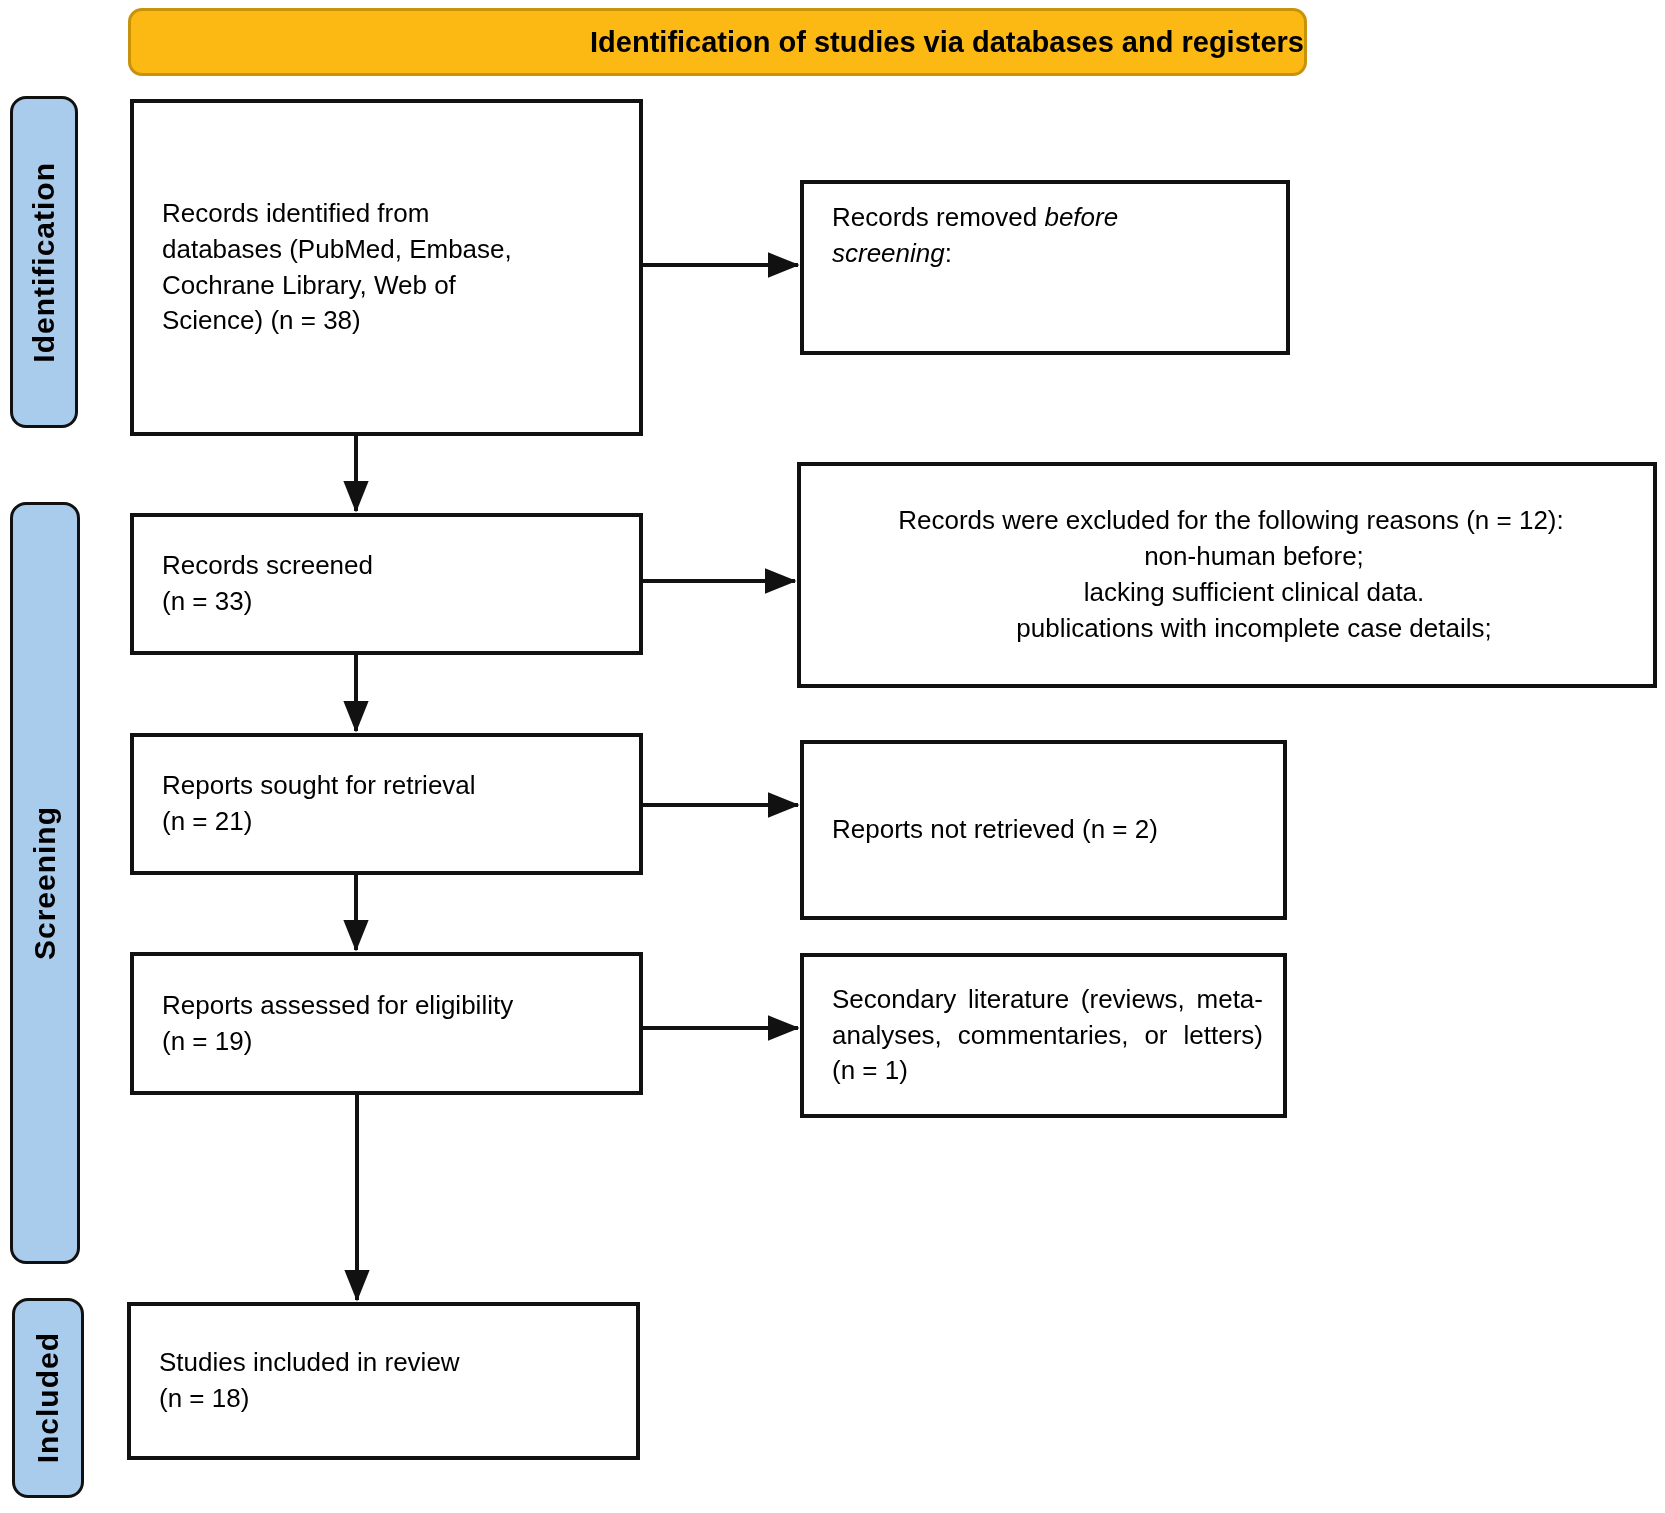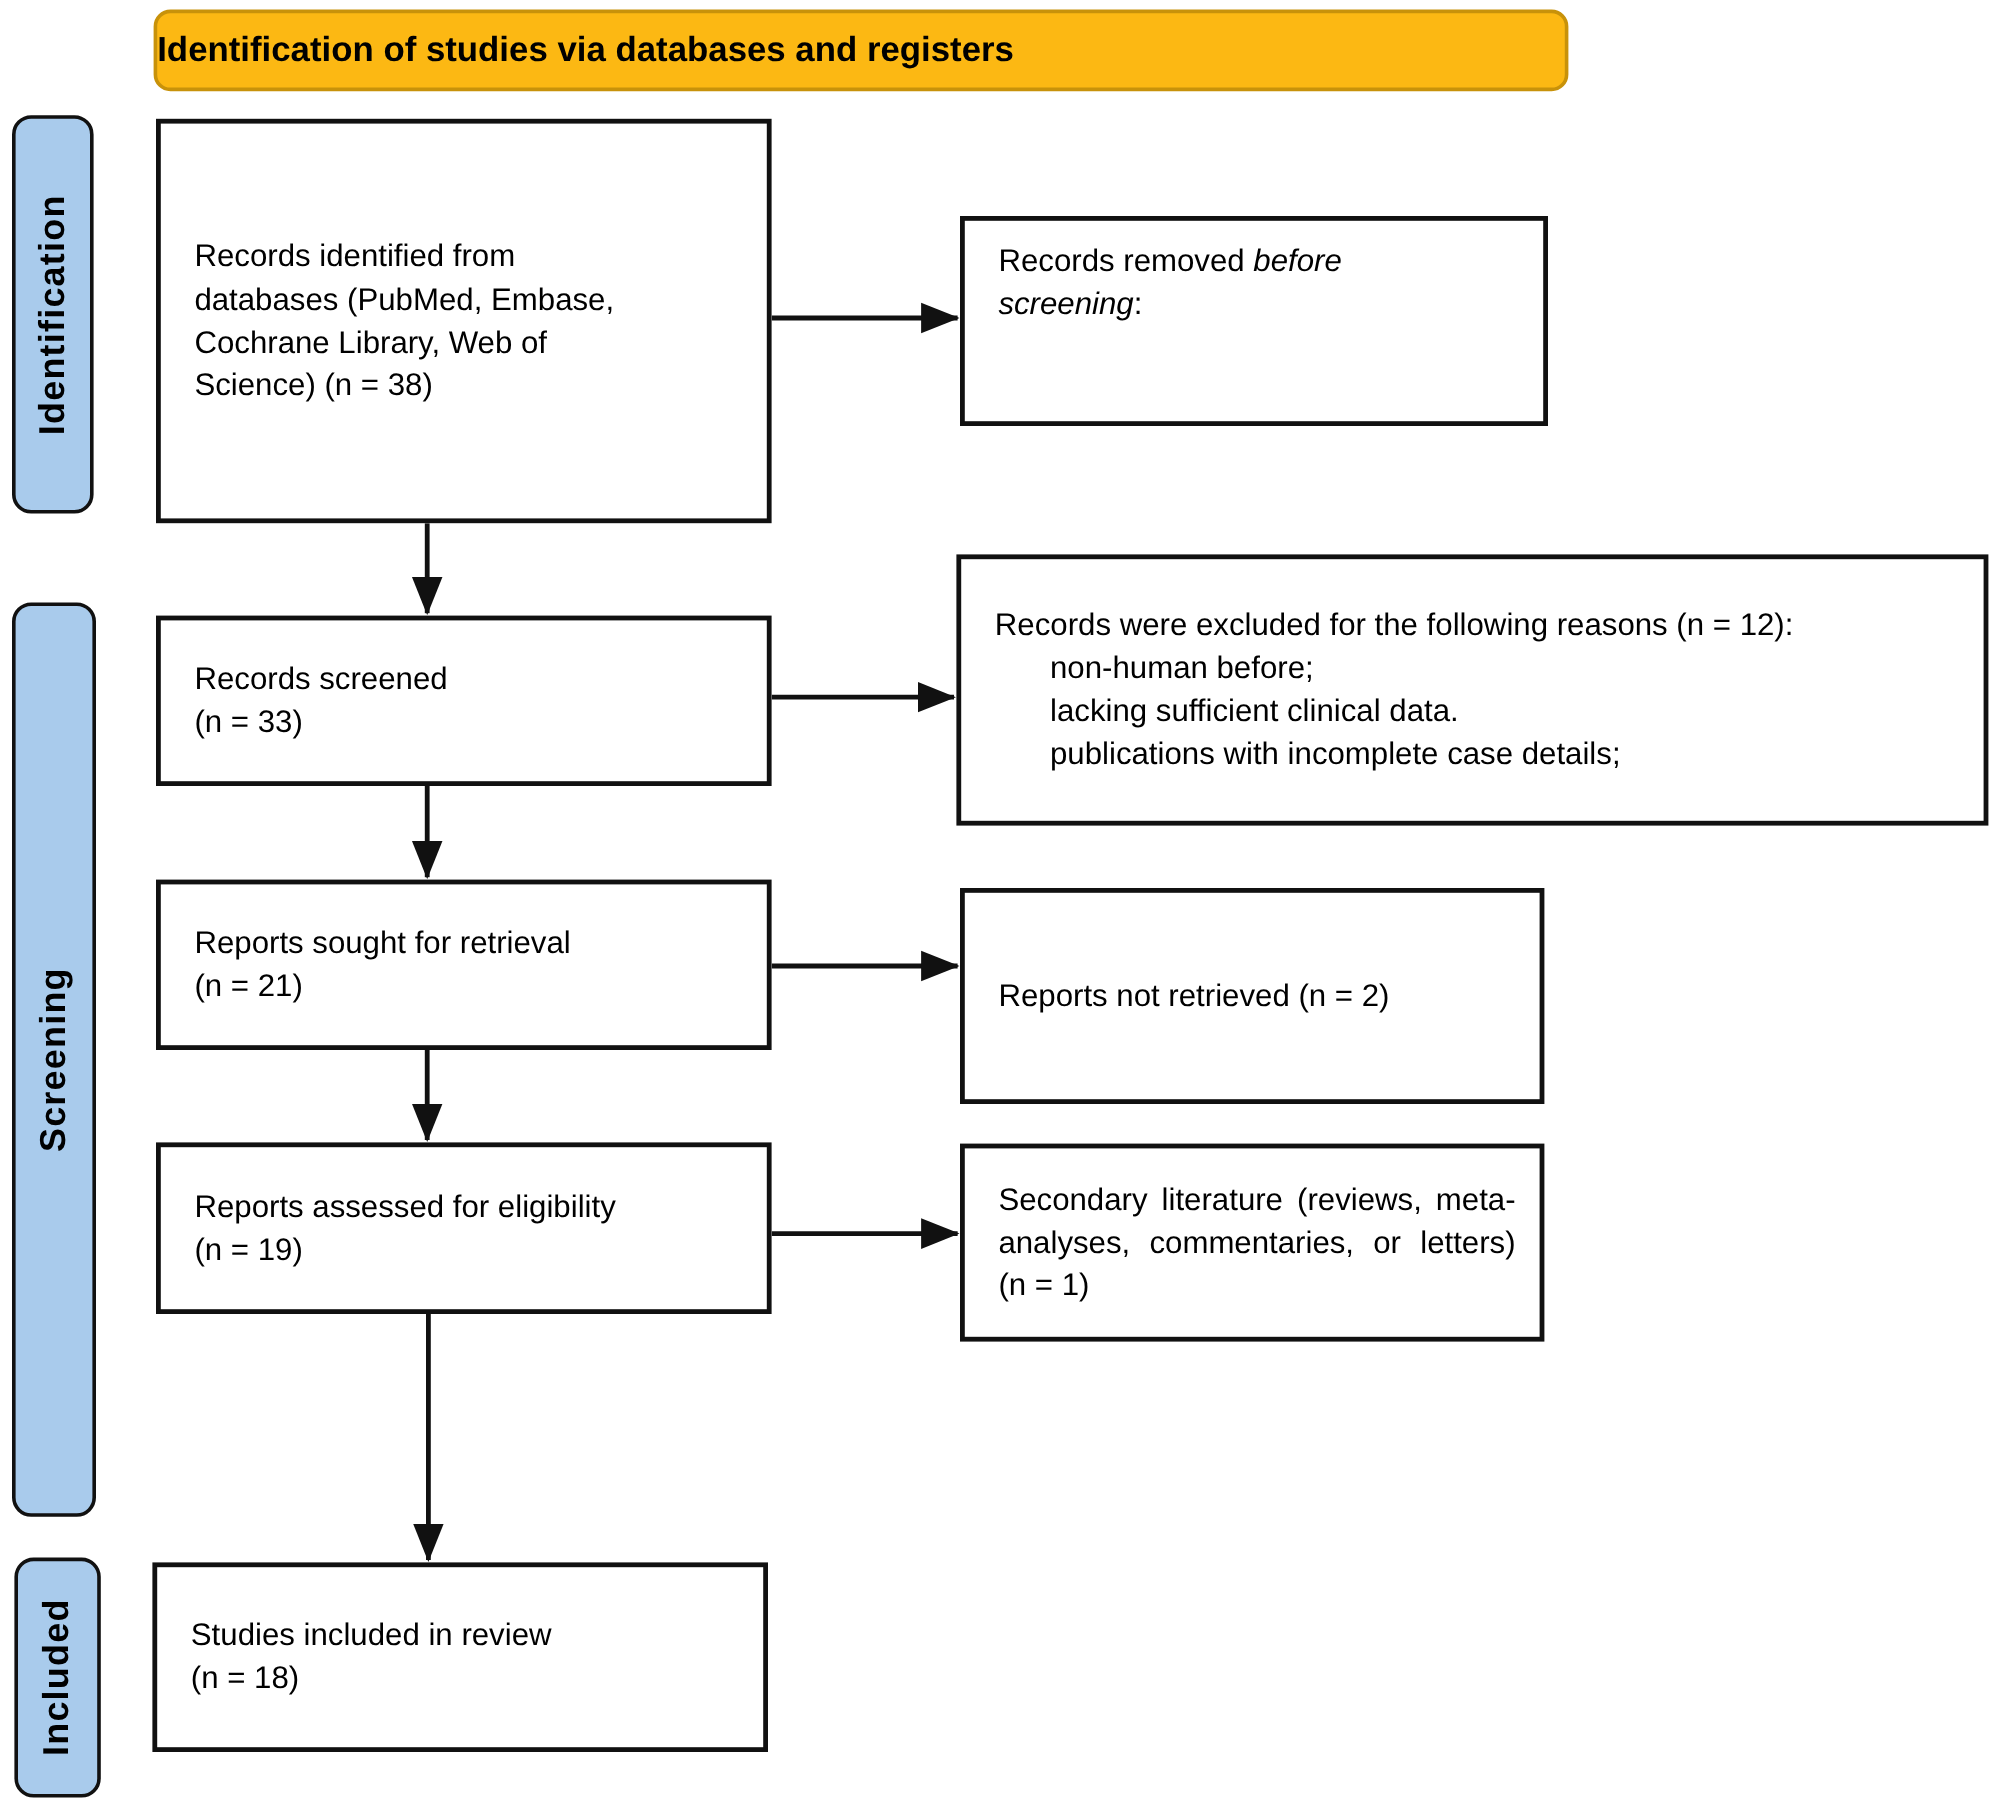--- a/index.html
+++ b/index.html
@@ -7,21 +7,21 @@
     position:relative; width:1665px; height:1513px; background:#ffffff;
     font-family:"Liberation Sans", sans-serif; color:#000;
   }
 
   
   .banner {
     position:absolute; left:128px; top:8px; width:1179px; height:68px;
     box-sizing:border-box;
     background:var(--banner-fill); border:3px solid var(--banner-border);
     border-radius:14px;
-    display:flex; align-items:center; justify-content:flex-start;
+    display:flex; align-items:center; justify-content:flex-end;
     font-weight:bold; font-size:29px;
   }
 
   
   .stage {
     position:absolute; box-sizing:border-box;
     background:var(--stage-fill); border:3px solid #111;
     border-radius:16px;
     display:flex; align-items:center; justify-content:center;
     z-index:2;
@@ -49,21 +49,21 @@
   .justify { text-align:justify; }
   .top-align { justify-content:flex-start; padding-top:16px; }
 
   #box-identified { left:130px; top:99px;  width:513px; height:337px; }
   #box-screened   { left:130px; top:513px; width:513px; height:142px; }
   #box-sought     { left:130px; top:733px; width:513px; height:142px; }
   #box-assessed   { left:130px; top:952px; width:513px; height:143px; }
   #box-included   { left:127px; top:1302px; width:513px; height:158px; }
 
   #rbox-removed      { left:800px; top:180px; width:490px; height:175px; }
-  #rbox-excluded     { left:797px; top:462px; width:860px; height:226px; }
+  #rbox-excluded     { left:797px; top:462px; width:860px; height:226px;text-align:center; }
   #rbox-notretrieved { left:800px; top:740px; width:487px; height:180px; }
   #rbox-secondary    { left:800px; top:953px; width:487px; height:165px; }
 
   .arrows { position:absolute; left:0; top:0; z-index:1; }
   .arrows line { stroke:#111; stroke-width:4; }
 </style>
 </head>
 <body>
 
 <div class="canvas">

